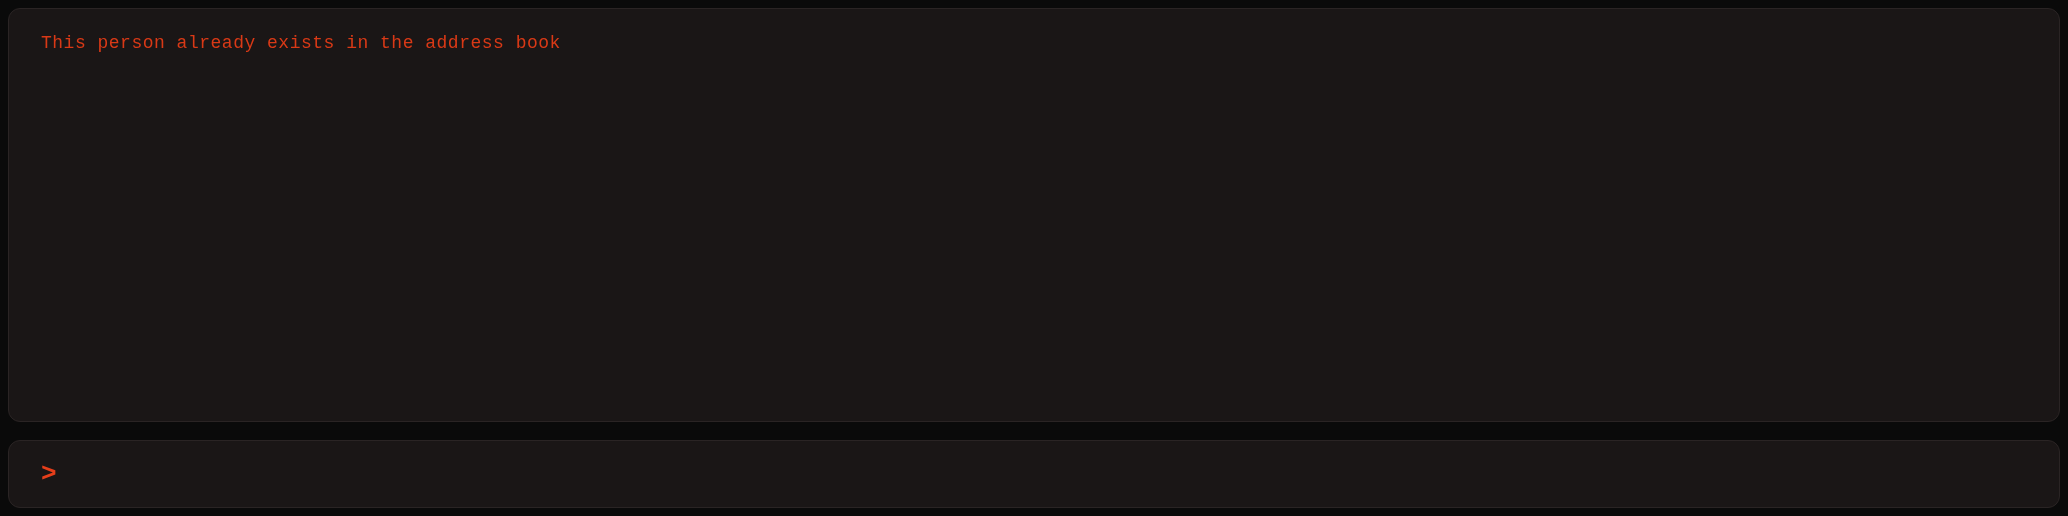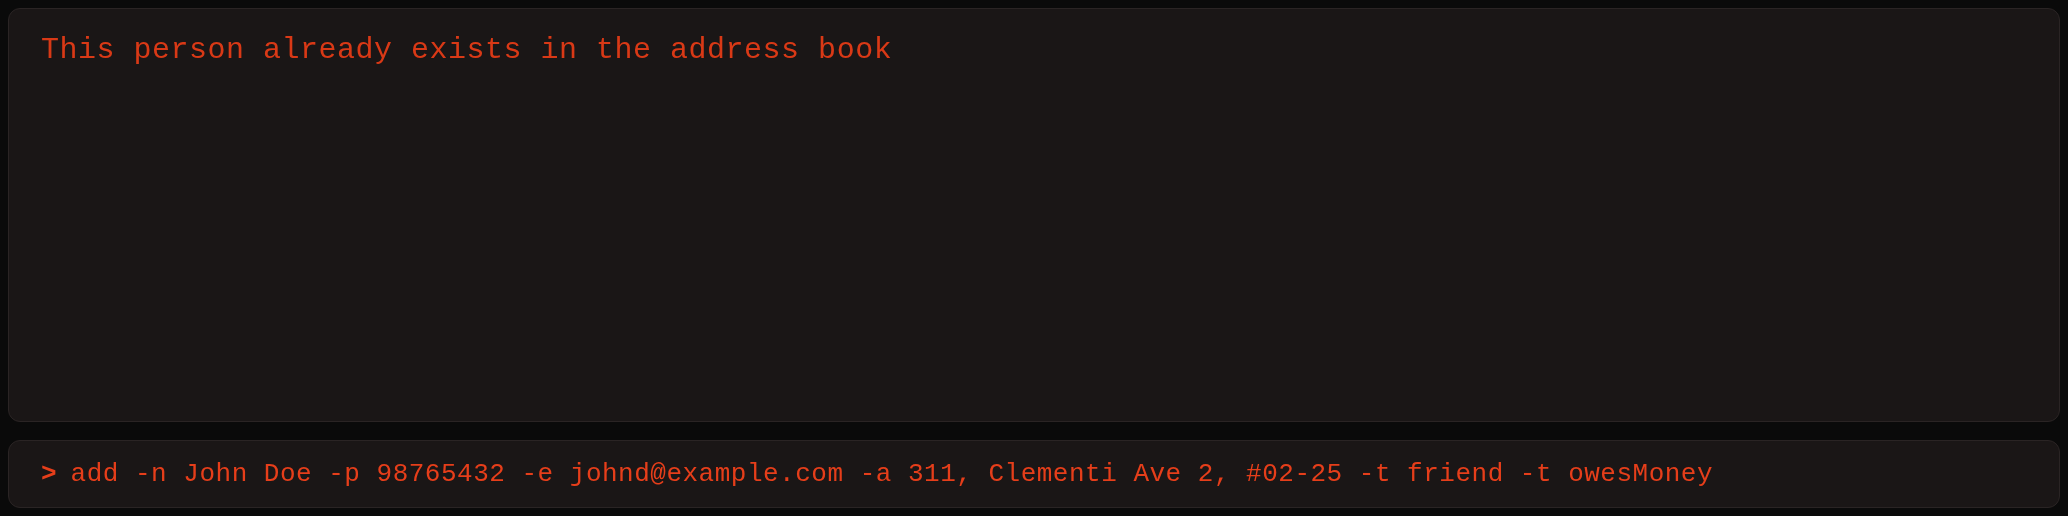--- a/index.html
+++ b/index.html
@@ -17,21 +17,21 @@
       flex-direction: column;
       gap: 18px;
     }
     .output-panel {
       flex: 1;
       background: #1a1616;
       border: 1px solid #2a2424;
       border-radius: 12px;
       padding: 24px 32px;
       color: #d93916;
-      font-size: 30px;
+      font-size: 18px;
       letter-spacing: 0.5px;
       overflow: hidden;
     }
     .input-panel {
       background: #1a1616;
       border: 1px solid #2a2424;
       border-radius: 12px;
       padding: 18px 32px;
       display: flex;
       align-items: center;
@@ -60,14 +60,13 @@
   </style>
 </head>
 <body>
 
 <div class="output-panel">
   <span>This person already exists in the address book</span>
 </div>
 
 <div class="input-panel">
   <span class="prompt-symbol">&gt;</span>
-  <input type="text" class="command-input" value="add -n John Doe -p 98765432 -e johnd@example.com -a 311, Clementi Ave 2, #02-25 -t friend -t owesMoney" style="">
 </div>
 
 </body></html>

